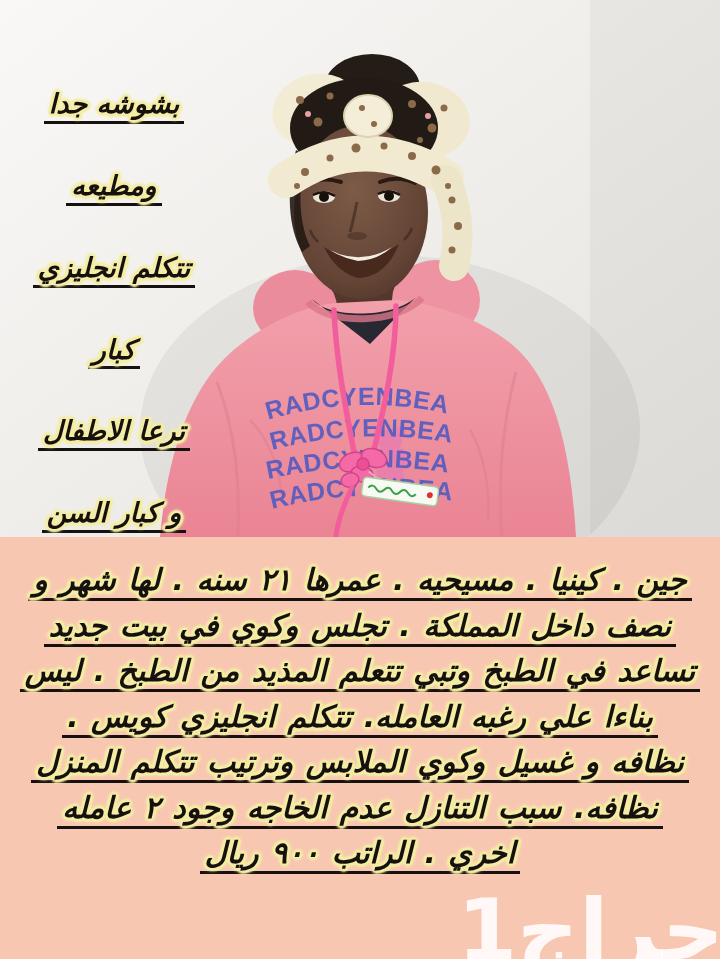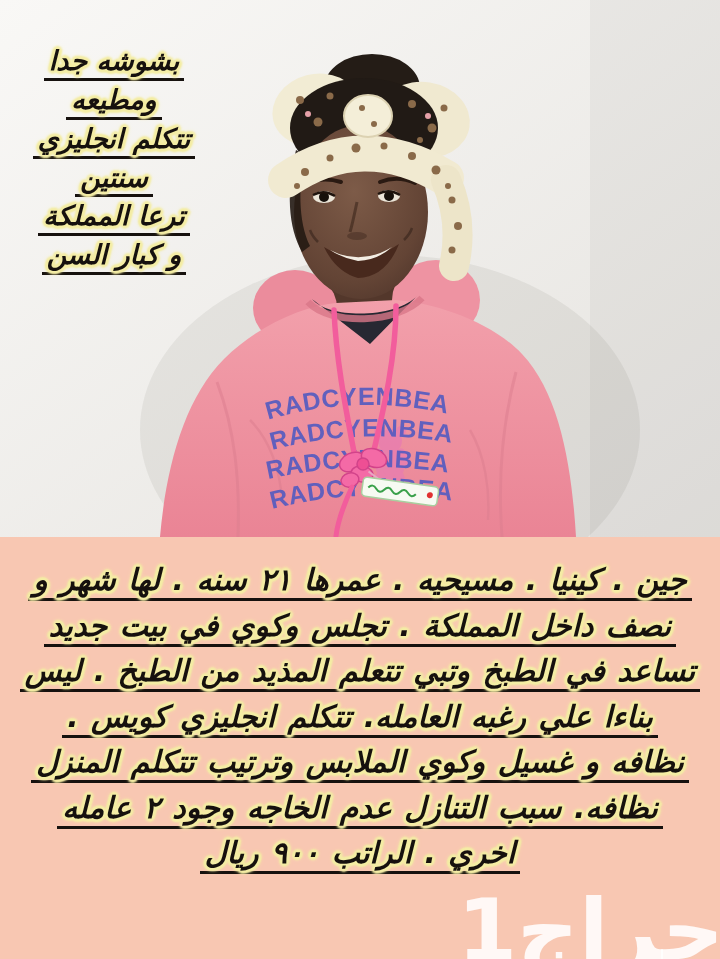--- a/index.html
+++ b/index.html
@@ -17,21 +17,21 @@
       -2px -2px 2px #f4eda5, 2px -2px 2px #f4eda5,
       -2px 2px 2px #f4eda5, 2px 2px 2px #f4eda5,
       -3px 0 2px #f4eda5, 3px 0 2px #f4eda5,
       0 -3px 2px #f4eda5, 0 3px 2px #f4eda5;
   }
   .ar .u{border-bottom:3px solid #16110e;padding:0 5px 1px 5px;display:inline-block;line-height:1.18;}
 
   .note{
     position:absolute;top:42px;left:2px;width:224px;z-index:3;text-align:center;
   }
-  .note .line{font-size:27px;line-height:38.5px;white-space:nowrap;}
+  .note .line{font-size:27px;line-height:38.5px;white-space:nowrap;margin-top:43px;}
 
   .panel{
     position:absolute;top:537px;left:0;width:720px;height:422px;z-index:1;
     background:#f8c7b2;text-align:center;box-sizing:border-box;padding-top:20px;
   }
   .panel .line{font-size:30px;line-height:45.5px;white-space:nowrap;word-spacing:2px;}
 
   .watermark{
     position:absolute;right:-4px;bottom:-14px;z-index:4;direction:rtl;
     font-family:"DejaVu Sans",sans-serif;font-weight:700;font-size:86px;line-height:1;
@@ -180,22 +180,22 @@
       <rect x="362" y="482" width="76" height="19" rx="4" fill="#f7faf2" stroke="#a8cf9f" stroke-width="1.5"></rect>
       <path d="M 368 492 q 4 -5 8 0 q 4 5 8 0 q 4 -5 8 0 q 4 5 8 0 q 4 -5 8 0 q 4 5 8 0" stroke="#3aa04a" stroke-width="2" fill="none"></path>
       <circle cx="430" cy="491" r="3" fill="#e03131"></circle>
     </g>
   </svg>
 
   <div class="note ar" dir="rtl">
     <div class="line"><span class="u">بشوشه جدا</span></div>
     <div class="line"><span class="u">ومطيعه</span></div>
     <div class="line"><span class="u">تتكلم انجليزي</span></div>
-    <div class="line"><span class="u">سنتين</span></div>
-    <div class="line"><span class="u">ترعا المملكة</span></div>
+    <div class="line"><span class="u">كبار</span></div>
+    <div class="line"><span class="u">ترعا الاطفال</span></div>
     <div class="line"><span class="u">و كبار السن</span></div>
   </div>
 
   <div class="panel ar" dir="rtl">
     <div class="line"><span class="u">جين . كينيا . مسيحيه . عمرها ٢١ سنه . لها شهر و</span></div>
     <div class="line"><span class="u">نصف داخل المملكة . تجلس وكوي في بيت جديد</span></div>
     <div class="line"><span class="u">تساعد في الطبخ وتبي تتعلم المذيد من الطبخ . ليس</span></div>
     <div class="line"><span class="u">بناءا علي رغبه العامله. تتكلم انجليزي كويس .</span></div>
     <div class="line"><span class="u">نظافه و غسيل وكوي الملابس وترتيب تتكلم المنزل</span></div>
     <div class="line"><span class="u">نظافه. سبب التنازل عدم الخاجه وجود ٢ عامله</span></div>

